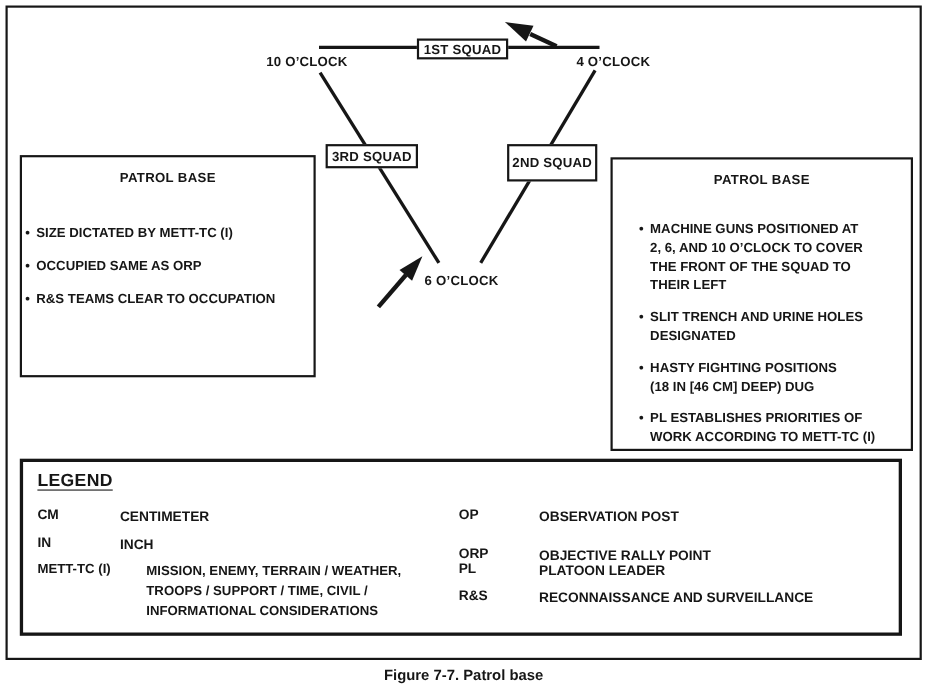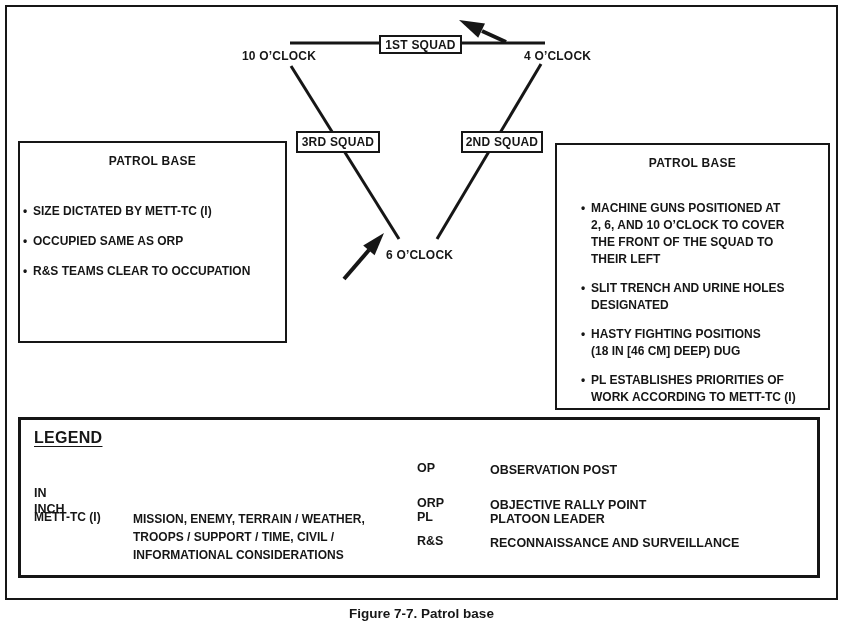--- a/index.html
+++ b/index.html
@@ -24,21 +24,21 @@
   }
   .squad-box {
     position: absolute; z-index: 2;
     border: 2px solid #161616; background: #ffffff;
     font-weight: bold; font-size: 12px; letter-spacing: 0.2px;
     display: flex; align-items: center; justify-content: center;
     white-space: nowrap;
   }
   #sq1 { left: 379px; top: 35px;  width: 83px; height: 19px; }
   #sq3 { left: 296px; top: 131px; width: 84px; height: 22px; }
-  #sq2 { left: 461px; top: 131px; width: 82px; height: 22px; }
+  #sq2 { left: 461px; top: 131px; width: 82px; height: 34px; }
   .clock-label {
     position: absolute; z-index: 2;
     font-weight: bold; font-size: 12px; letter-spacing: 0.2px;
     white-space: nowrap;
   }
   #clock10 { left: 242px; top: 49px; }
   #clock2  { left: 524px; top: 49px; }
   #clock6  { left: 386px; top: 248px; }
   .panel {
     position: absolute; z-index: 2;
@@ -70,21 +70,21 @@
     font-weight: bold; font-size: 16px; letter-spacing: 0.3px;
     text-decoration: underline; text-underline-offset: 3px;
   }
   .legend-row {
     position: absolute; display: flex;
     font-weight: bold; font-size: 12.5px;
   }
   .legend-abbr { flex: 0 0 auto; white-space: nowrap; }
   .legend-def  { white-space: pre-line; line-height: 18px; }
   .lrow1 { left: 13px; top: 41px; }
-  .lrow2 { left: 13px; top: 66px; flex-direction: column; }
+  .lrow2 { left: 13px; top: 66px; }
   .lrow3 { left: 13px; top: 90px; }
   .lrow1 .legend-abbr, .lrow2 .legend-abbr { width: 75px; }
   .lrow3 .legend-abbr { width: 99px; font-size: 12px; }
   .lrow3 .legend-def  { font-size: 12px; }
   .rrow1 { left: 396px; top: 41px; }
   .rrow2 { left: 396px; top: 76px; }
   .rrow3 { left: 396px; top: 90px; }
   .rrow4 { left: 396px; top: 114px; }
   .rrow1 .legend-abbr, .rrow2 .legend-abbr,
   .rrow3 .legend-abbr, .rrow4 .legend-abbr { width: 73px; }
@@ -141,20 +141,24 @@
     <div class="bullet">HASTY FIGHTING POSITIONS
 (18 IN [46 CM] DEEP) DUG</div>
     <div class="bullet">PL ESTABLISHES PRIORITIES OF
 WORK ACCORDING TO METT-TC (I)</div>
   </div>
 </div>
 
 <div id="legend">
   <div class="legend-title">LEGEND</div>
 
+  <div class="legend-row lrow1">
+    <span class="legend-abbr">CM</span>
+    <span class="legend-def">CENTIMETER</span>
+  </div>
   <div class="legend-row lrow2">
     <span class="legend-abbr">IN</span>
     <span class="legend-def">INCH</span>
   </div>
   <div class="legend-row lrow3">
     <span class="legend-abbr">METT-TC (I)</span>
     <span class="legend-def">MISSION, ENEMY, TERRAIN / WEATHER,
 TROOPS / SUPPORT / TIME, CIVIL /
 INFORMATIONAL CONSIDERATIONS</span>
   </div>

